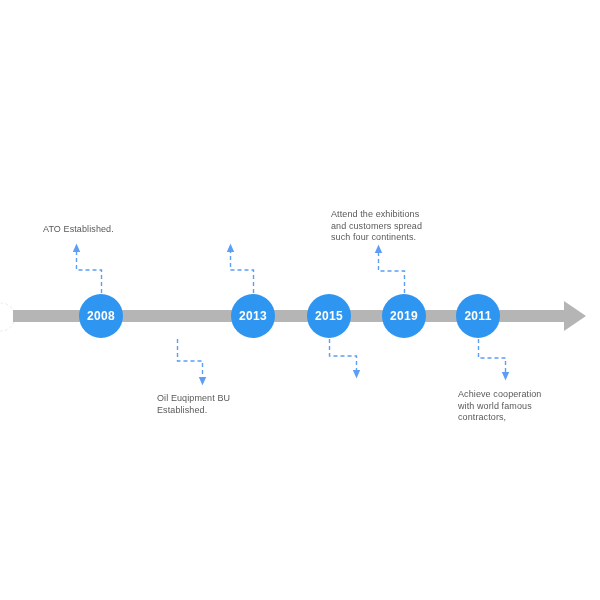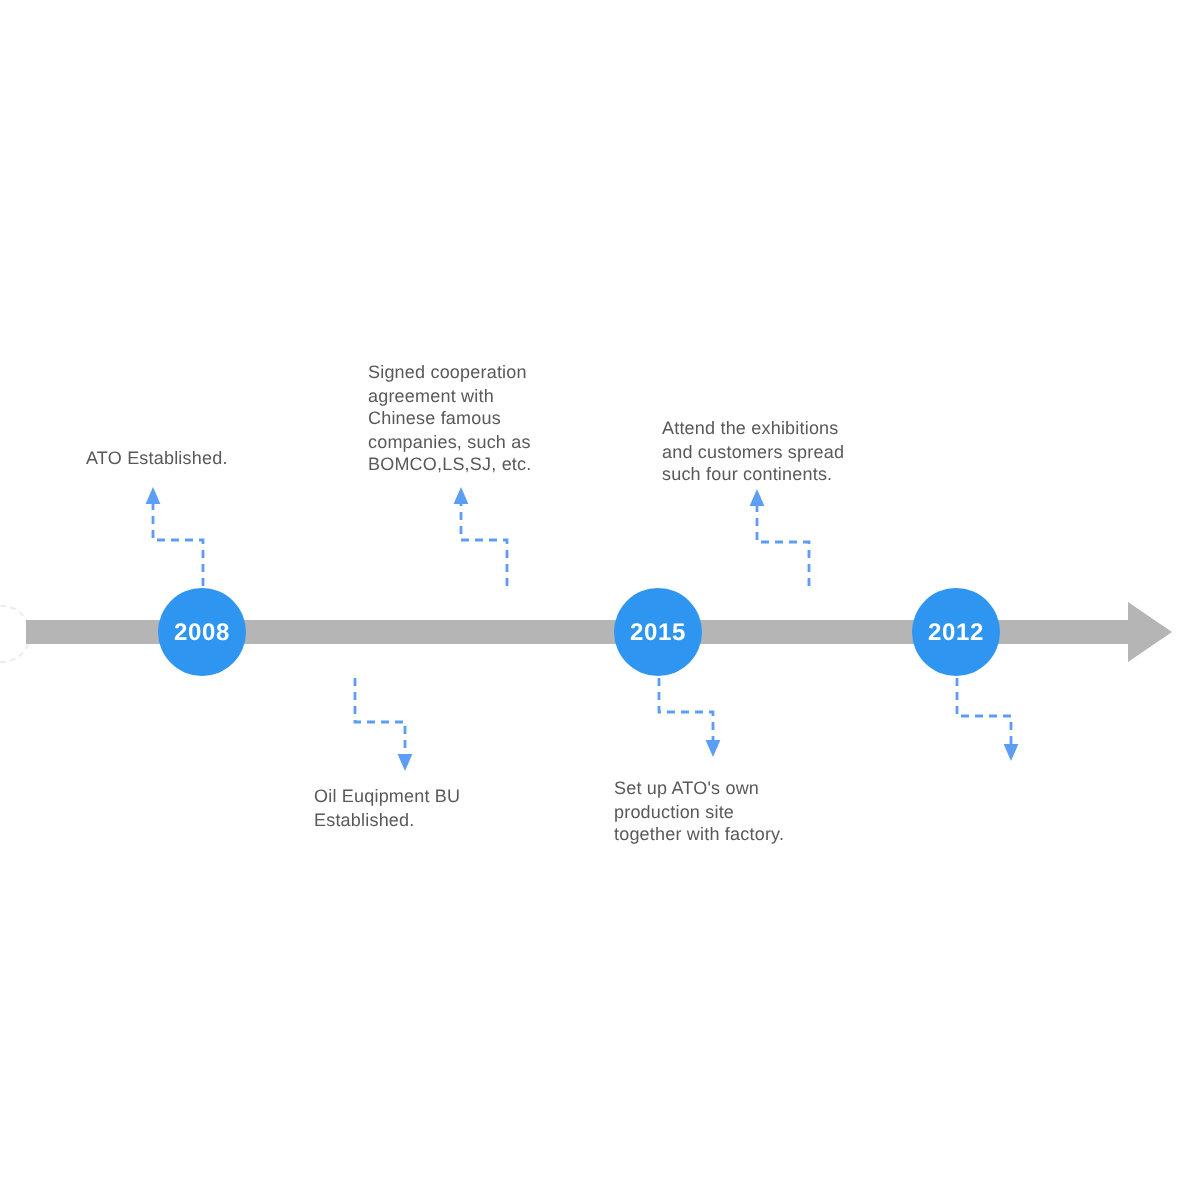--- a/index.html
+++ b/index.html
@@ -85,35 +85,36 @@
     <path class="connector" d="M404.5,293 V271 H378.5 V253"></path>
     <polygon class="ahead" points="378.5,244.5 374.8,253 382.2,253"></polygon>
 
     <path class="connector" d="M478.5,339 V358 H505.5 V372"></path>
     <polygon class="ahead" points="505.5,380.5 501.8,372 509.2,372"></polygon>
   </svg>
 
   <div class="node" style="left:79px">
     <span>2008</span>
   </div>
+  <div class="node" style="left:231px">
+    <span>2013</span>
+  </div>
   <div class="node" style="left:307px">
     <span>2015</span>
   </div>
+  <div class="node" style="left:382px">
+    <span>2019</span>
+  </div>
   <div class="node" style="left:456px">
-    <span>2012</span>
+    <span>2011</span>
   </div>
 
   <div class="label" style="left:43px;  top:224px">ATO Established.</div>
   <div class="label" style="left:157px; top:393px">Oil Euqipment BU
 Established.</div>
-  <div class="label" style="left:184px; top:181px">Signed cooperation
-agreement with
-Chinese famous
-companies, such as
-BOMCO,LS,SJ, etc.</div>
-  <div class="label" style="left:307px; top:389px">Set up ATO's own
-production site
-together with factory.</div>
   <div class="label" style="left:331px; top:209px">Attend the exhibitions
 and customers spread
 such four continents.</div>
+  <div class="label" style="left:458px; top:389px">Achieve cooperation
+with world famous
+contractors,</div>
 
 </div>
 
 </body></html>

